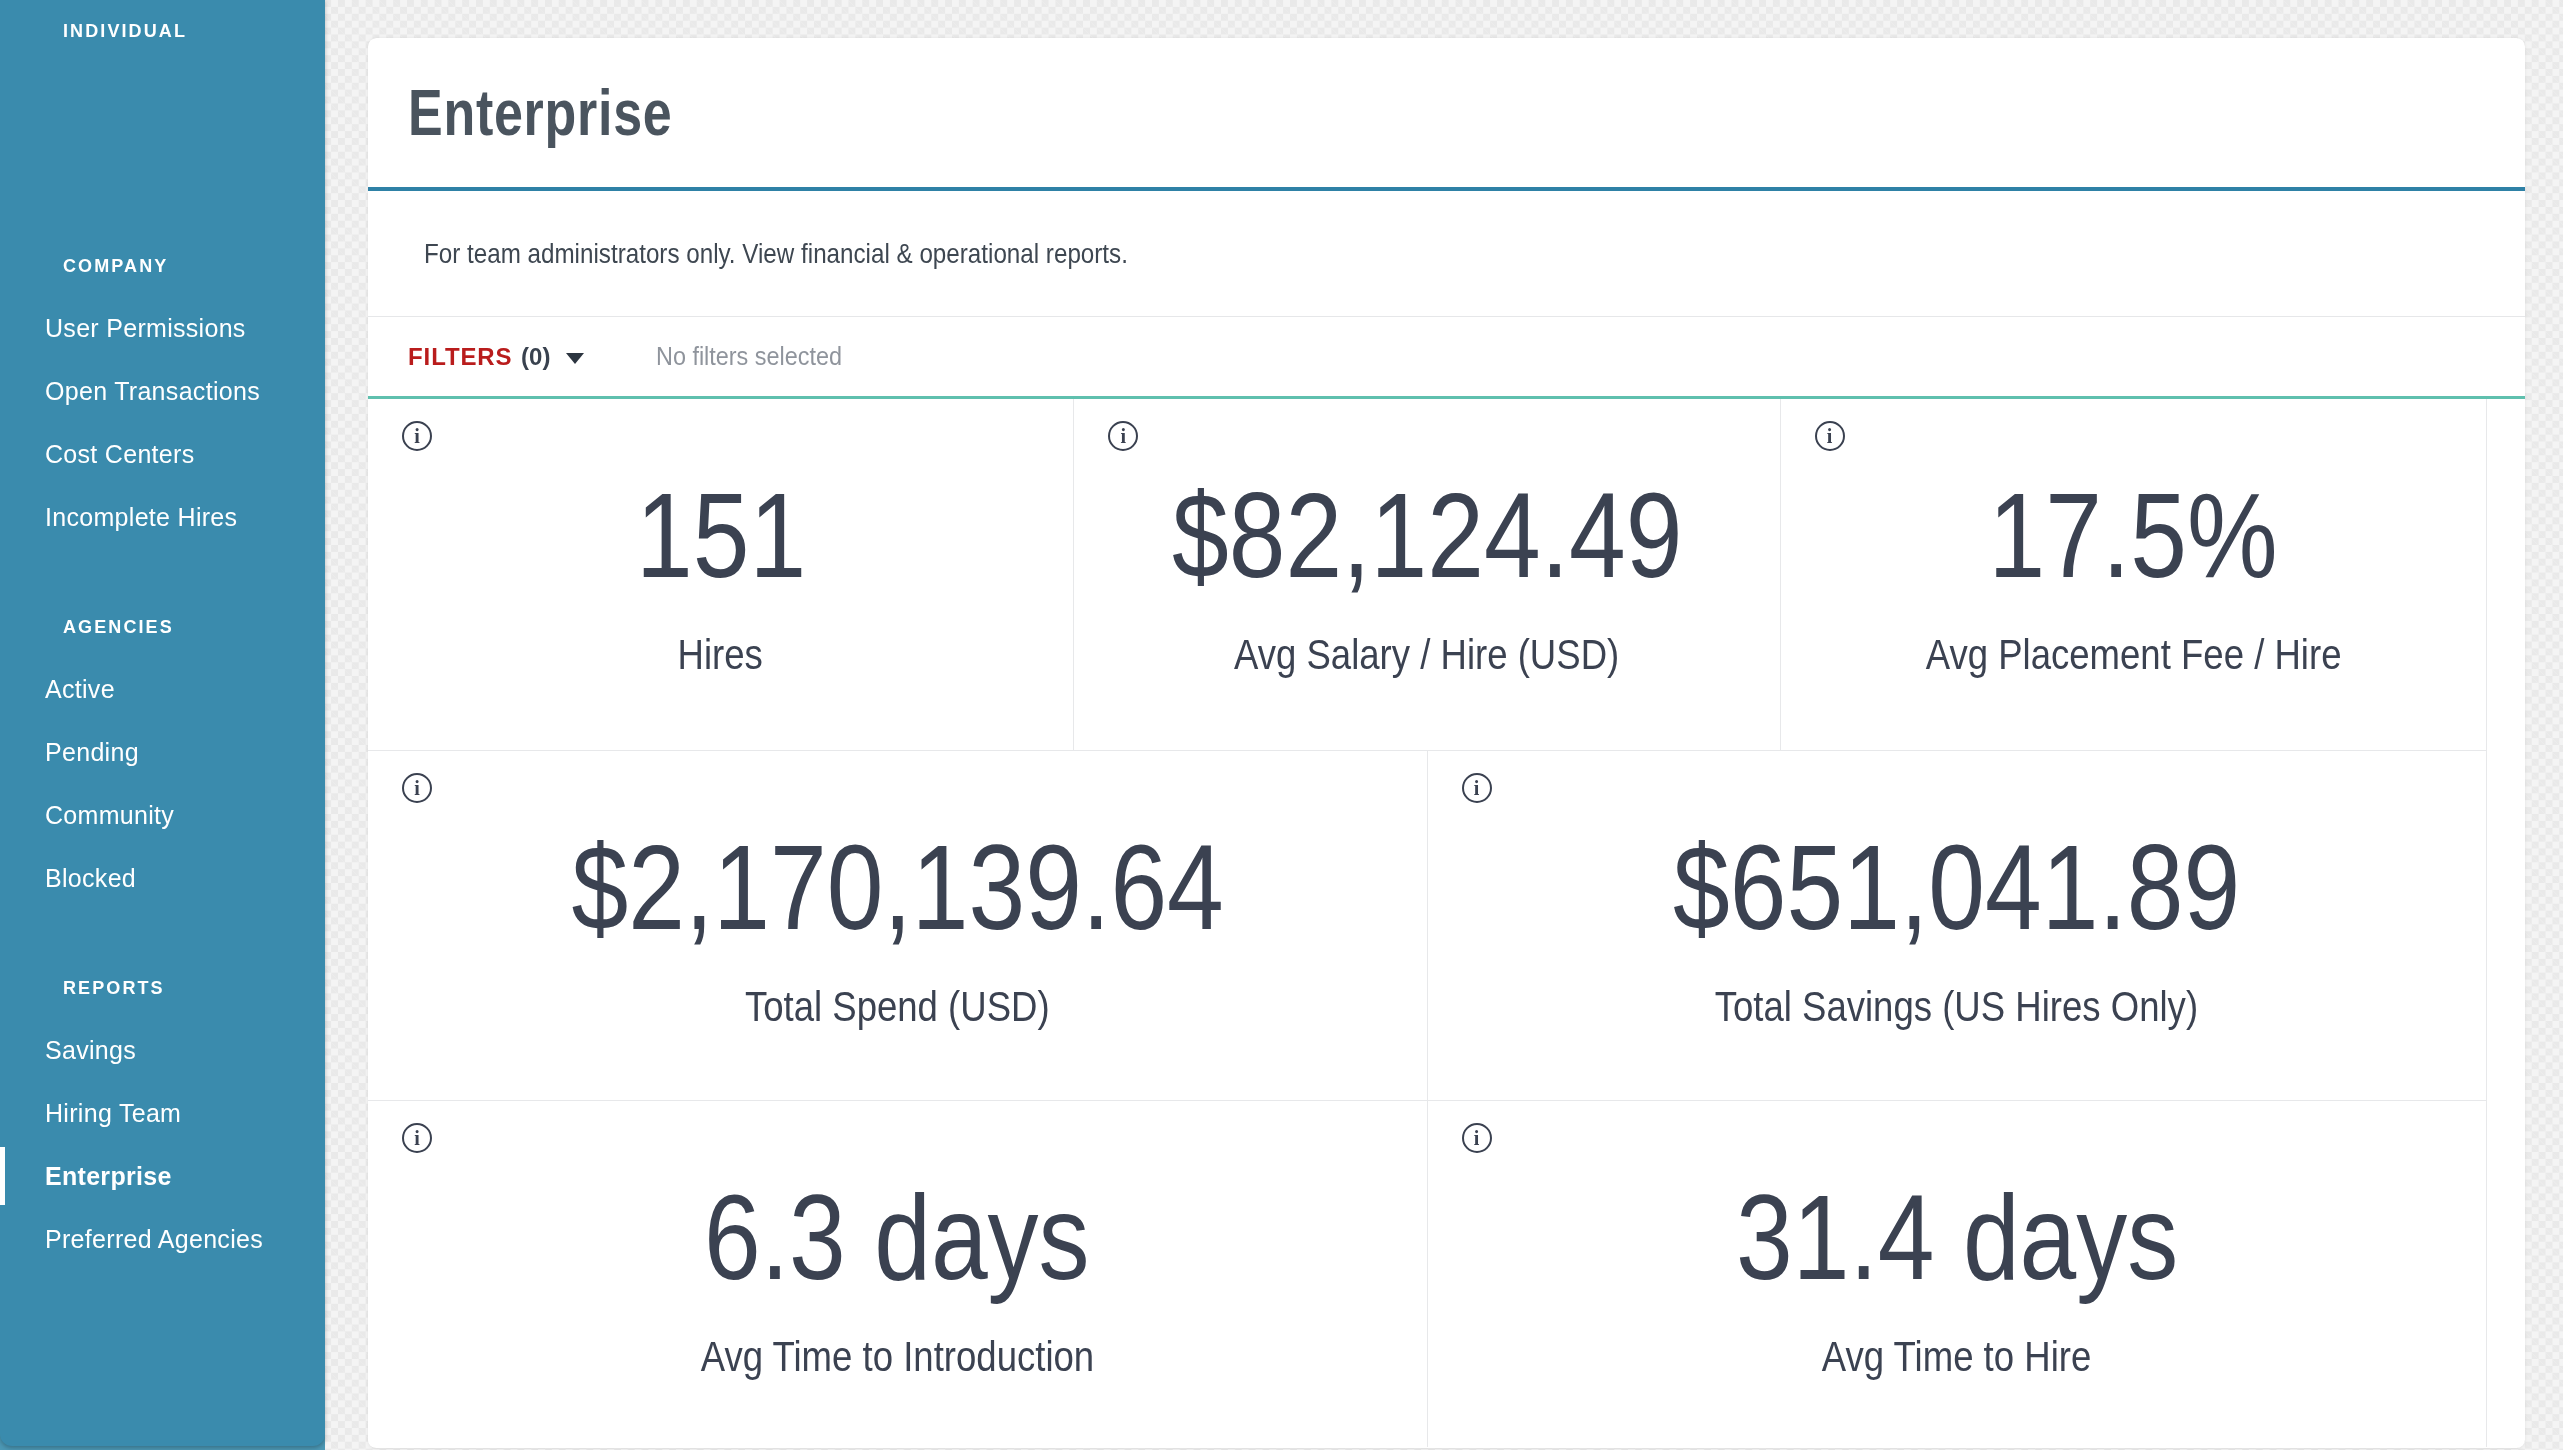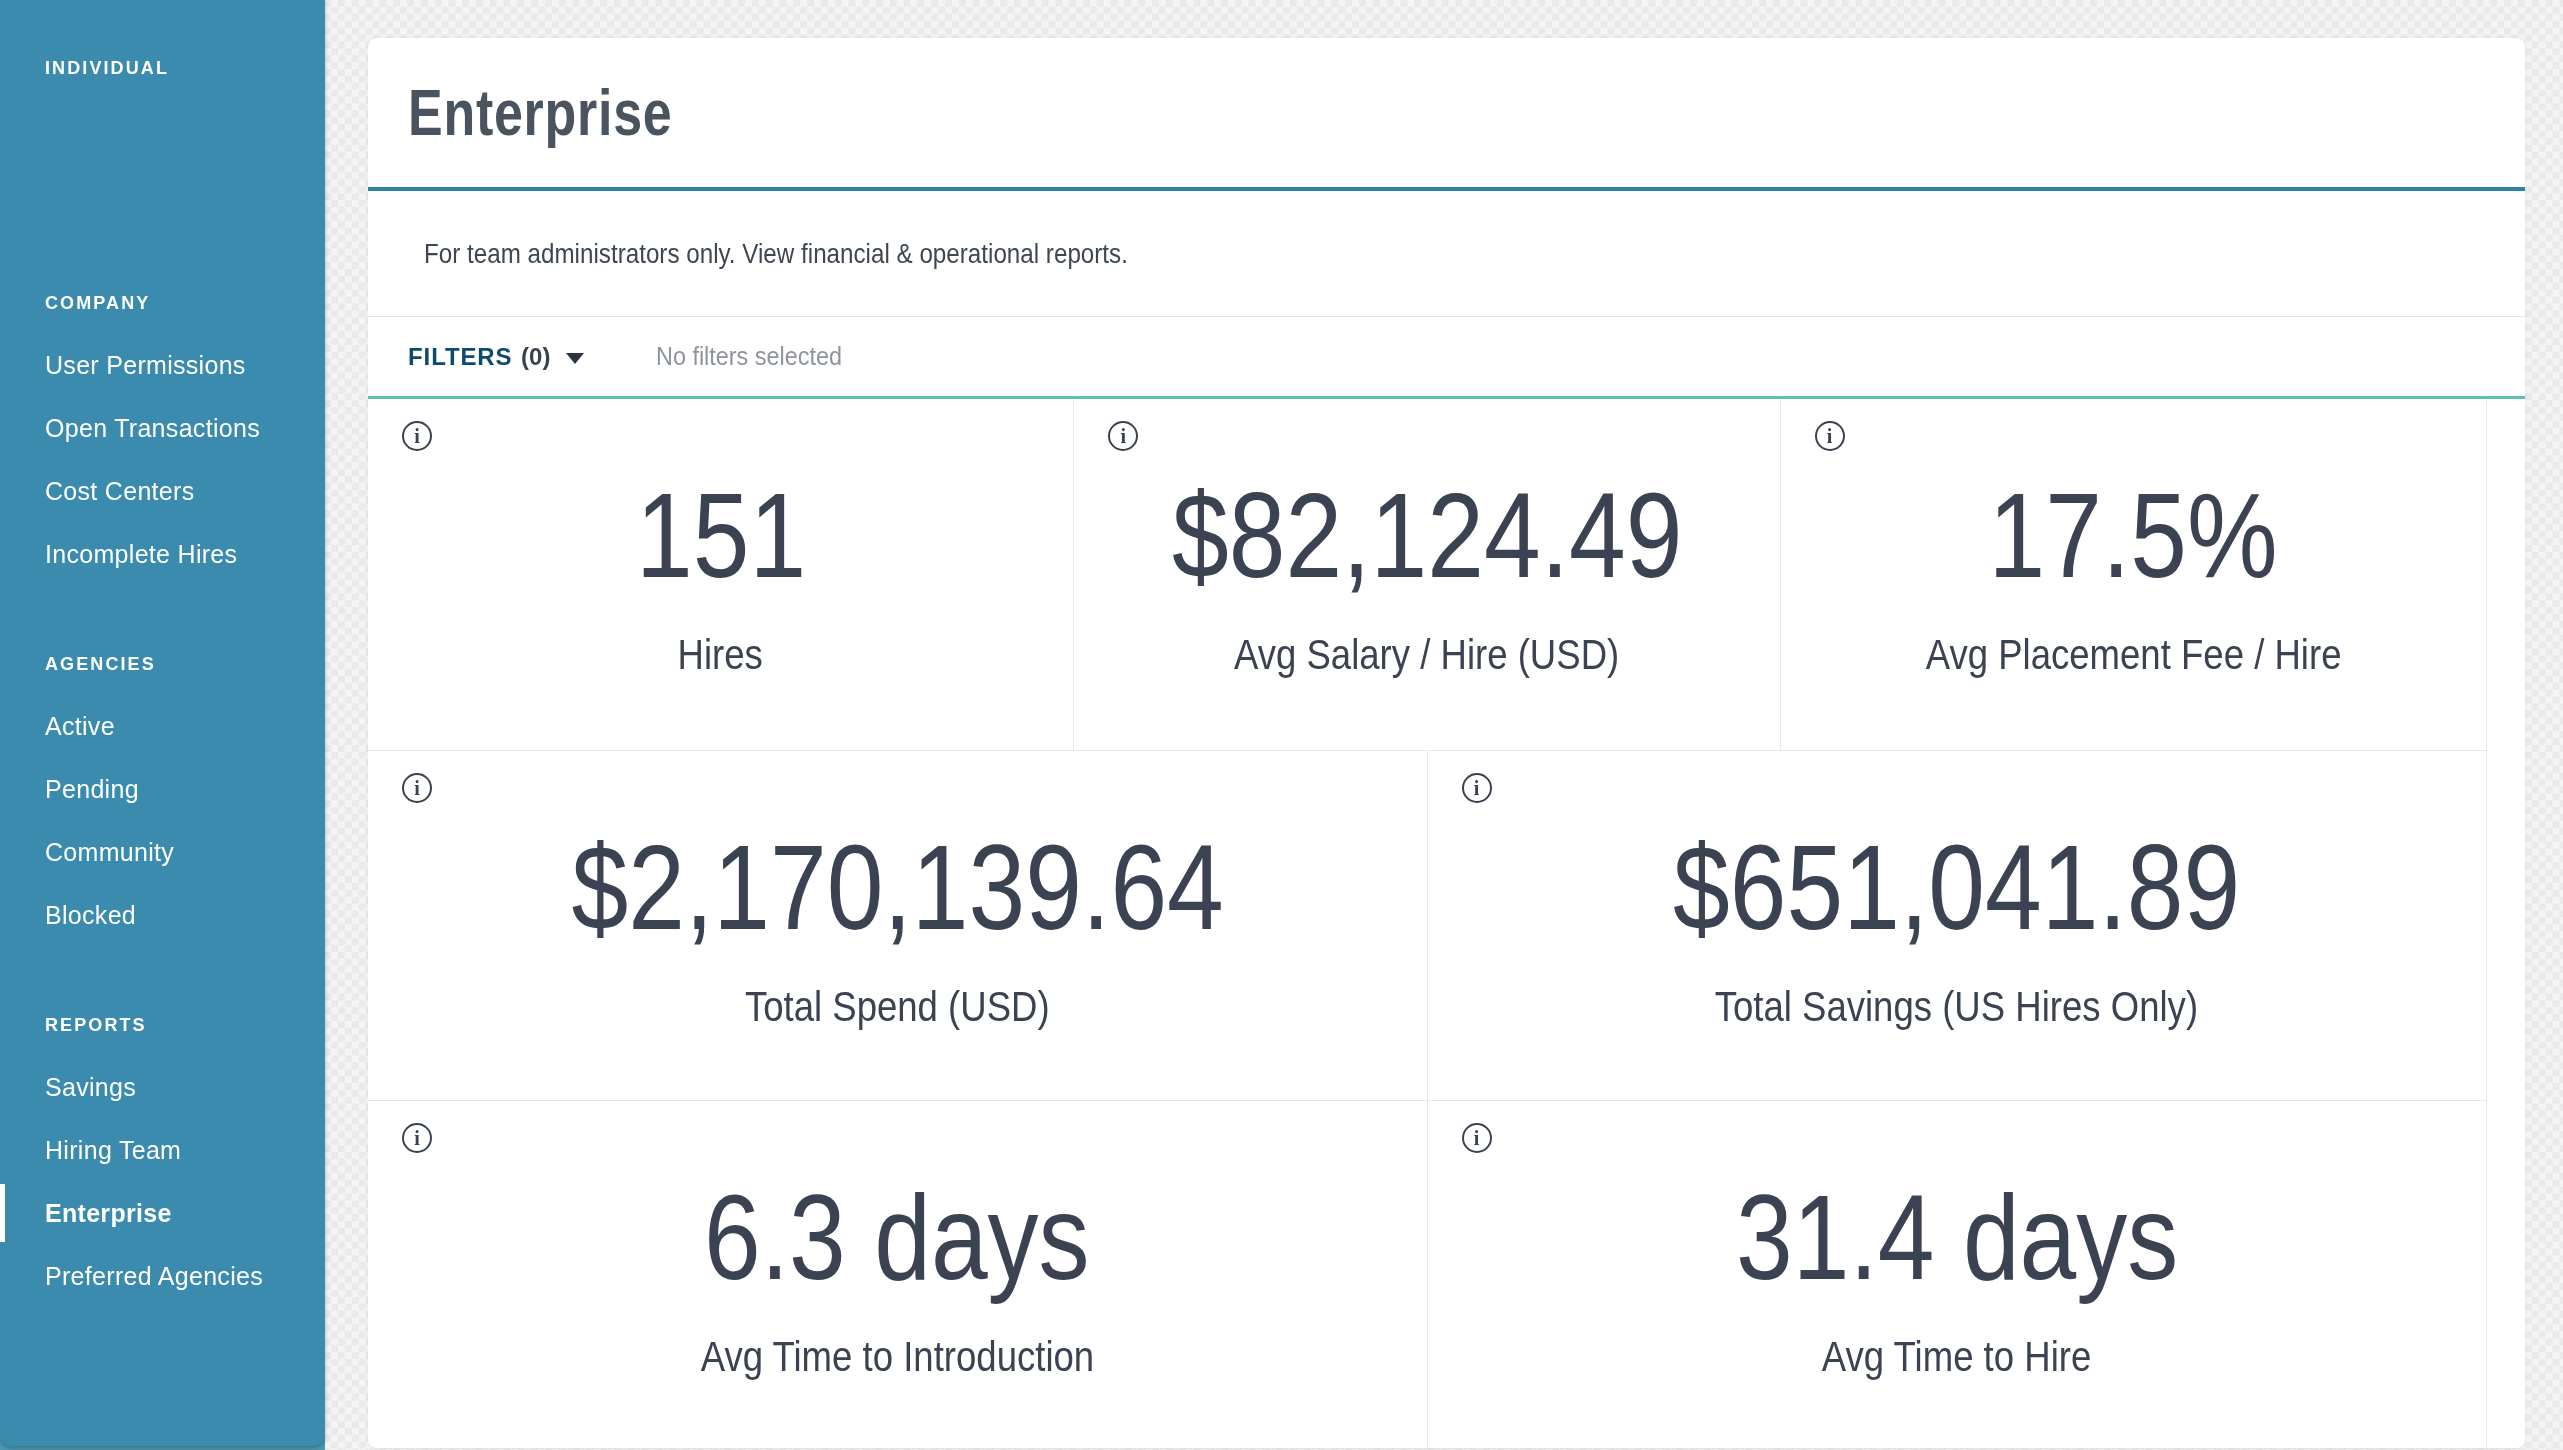--- a/index.html
+++ b/index.html
@@ -24,22 +24,22 @@
     position:absolute; left:0; top:0; width:325px; height:1446px;
     background:#3a8bad; border-radius:0 0 12px 12px;
     box-shadow:0 1.7px 4.3px rgba(0,0,0,.25);
   }
   .nav-section { position:absolute; left:0; width:325px; }
   .sec-1 { top:13.8px; }
   .sec-2 { top:249px; }
   .sec-3 { top:610px; }
   .sec-4 { top:971px; }
   .section-label {
-    height:34px; line-height:34px; padding-left:45px;
-    color:#ffffff; font-size:18px; font-weight:bold; letter-spacing:2.1px;margin-top:37px;
+    height:34px; line-height:34px; padding-left:63px;
+    color:#ffffff; font-size:18px; font-weight:bold; letter-spacing:2.1px;
   }
   .nav-list { list-style:none; margin-top:13.8px; }
   .nav-item {
     position:relative; height:63px; line-height:63px; padding-left:45px;
     color:#ffffff; font-size:25px; letter-spacing:0.3px; cursor:pointer;
     white-space:nowrap;
   }
   .nav-item.active { font-weight:bold; }
   .active-bar {
     position:absolute; left:0; top:2.6px; width:5.2px; height:58px; background:#ffffff;
@@ -68,21 +68,21 @@
     font-size:27.5px; color:#3e4751;
     display:inline-block; transform:scaleX(.88); transform-origin:0 50%;
     white-space:nowrap;
   }
   .filters-bar {
     height:79px; border-bottom:3.4px solid #5fc0ae;
     display:flex; align-items:center; padding-left:40px;
   }
   .filters-trigger { display:flex; align-items:center; cursor:pointer; }
   .filters-label {
-    font-size:24px; font-weight:bold; color:#0c4a6e; letter-spacing:0.9px;
+    font-size:24px; font-weight:bold; color:#b91c1c; letter-spacing:0.9px;
   }
   .filters-count {
     font-size:24px; font-weight:bold; color:#39424f; margin-left:8.6px;
   }
   .caret-down {
     width:0; height:0; margin-left:15.5px; margin-top:3.4px;
     border-left:9.5px solid transparent; border-right:9.5px solid transparent;
     border-top:11.2px solid #2c3540;
   }
   .filters-status {

